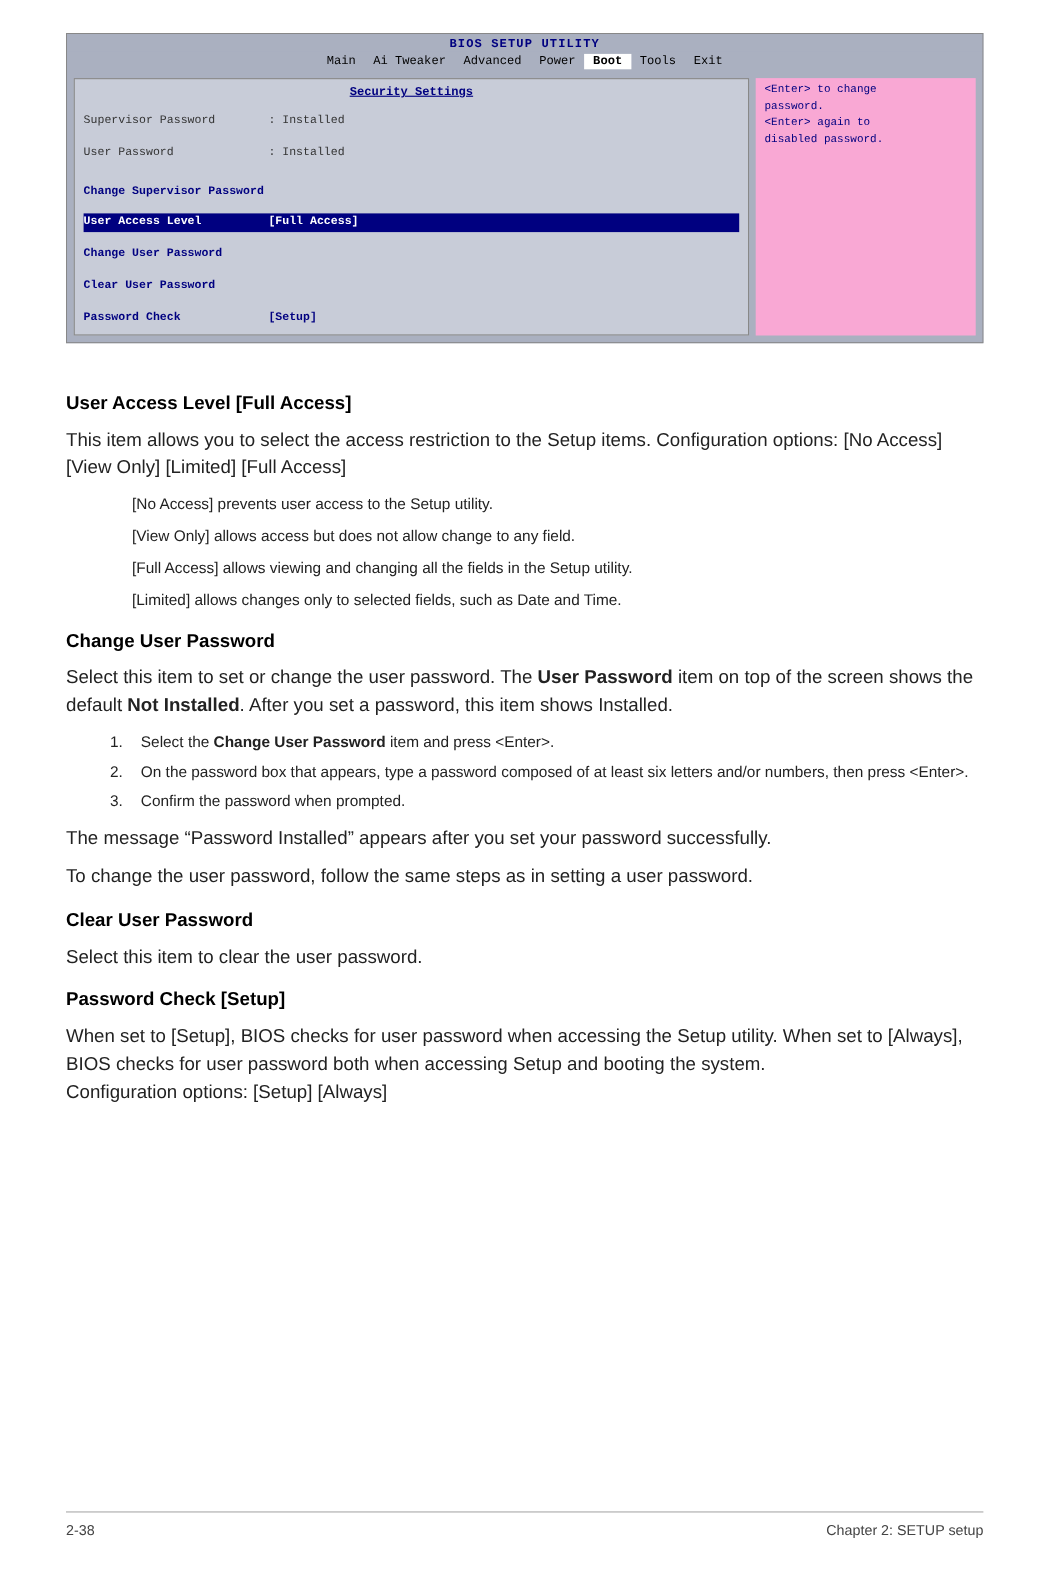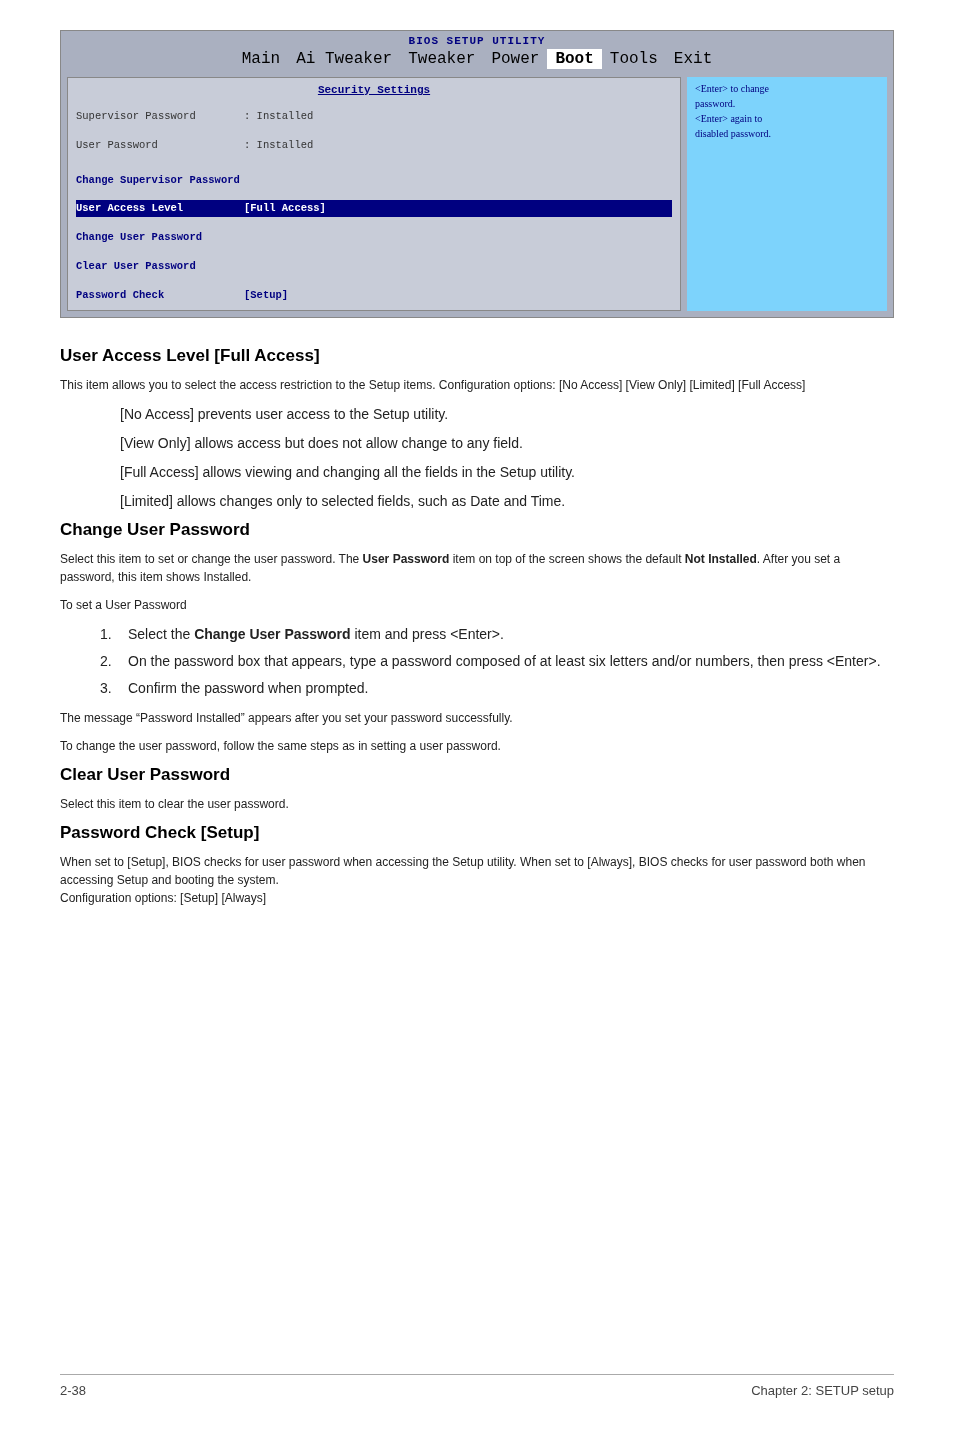--- a/index.html
+++ b/index.html
@@ -42,21 +42,21 @@
     .bios-tab-bar {
       display: flex;
       justify-content: center;
       background: #aab0c0;
       padding: 2px 0;
     }
 
     .bios-tab {
       padding: 1px 8px;
       font-family: 'Courier New', Courier, monospace;
-      font-size: 16px;
+      font-size: 11px;
       color: #000;
     }
 
     .bios-tab.active {
       background: #fff;
       color: #000;
       font-weight: bold;
     }
 
     .bios-body {
@@ -69,26 +69,25 @@
 
     .bios-left {
       flex: 1;
       background: #c8ccd8;
       border: 1px solid #888;
       padding: 6px 8px;
     }
 
     .bios-right {
       width: 200px;
-      background: #7dd3fc;
+      background: #f9a8d4;
       padding: 4px 8px;
       color: #000080;
       font-size: 10px;
       line-height: 1.5;
-      font-family: Liberation Serif, serif;
     }
 
     .bios-section-title {
       font-weight: bold;
       font-size: 11px;
       color: #000080;
       margin-bottom: 4px;
       text-decoration: underline;
       text-align: center;
     }
@@ -137,25 +136,25 @@
     }
 
     .section-heading {
       font-size: 17px;
       font-weight: bold;
       margin-bottom: 10px;
       margin-top: 20px;
     }
 
     .section-heading:first-child {
-      margin-top: 0;
+      margin-top: 17px;
     }
 
     .body-text {
-      font-size: 12px;
+      font-size: 17px;
       line-height: 1.5;
       margin-bottom: 10px;
       color: #222;
     }
 
     .indented-item {
       margin-left: 60px;
       font-size: 14px;
       line-height: 1.5;
       margin-bottom: 8px;
@@ -204,21 +203,21 @@
 
 <div class="page">
 
   <div class="bios-screenshot">
     <div class="bios-title-bar">
       <span>BIOS SETUP UTILITY</span>
     </div>
     <div class="bios-tab-bar">
       <span class="bios-tab">Main</span>
       <span class="bios-tab">Ai Tweaker</span>
-      <span class="bios-tab">Tweaker</span>
+      <span class="bios-tab">Advanced</span>
       <span class="bios-tab">Power</span>
       <span class="bios-tab active">Boot</span>
       <span class="bios-tab">Tools</span>
       <span class="bios-tab">Exit</span>
     </div>
     <div class="bios-body">
       <div class="bios-left">
         <div class="bios-section-title">Security Settings</div>
         <div class="bios-item-row">
           <span class="label">Supervisor Password</span>
@@ -263,21 +262,20 @@
       <p class="body-text">This item allows you to select the access restriction to the Setup items. Configuration options: [No Access] [View Only] [Limited] [Full Access]</p>
       <div class="indented-item">[No Access] prevents user access to the Setup utility.</div>
       <div class="indented-item">[View Only] allows access but does not allow change to any field.</div>
       <div class="indented-item">[Full Access] allows viewing and changing all the fields in the Setup utility.</div>
       <div class="indented-item">[Limited] allows changes only to selected fields, such as Date and Time.</div>
     </div>
 
     <div>
       <div class="section-heading">Change User Password</div>
       <p class="body-text">Select this item to set or change the user password. The <span class="bold">User Password</span> item on top of the screen shows the default <span class="bold">Not Installed</span>. After you set a password, this item shows Installed.</p>
-      <p class="body-text">To set a User Password</p>
       <div class="numbered-list">
         <div class="numbered-item">
           <span class="num">1.</span>
           <span class="text">Select the <span class="bold">Change User Password</span> item and press &lt;Enter&gt;.</span>
         </div>
         <div class="numbered-item">
           <span class="num">2.</span>
           <span class="text">On the password box that appears, type a password composed of at least six letters and/or numbers, then press &lt;Enter&gt;.</span>
         </div>
         <div class="numbered-item">

